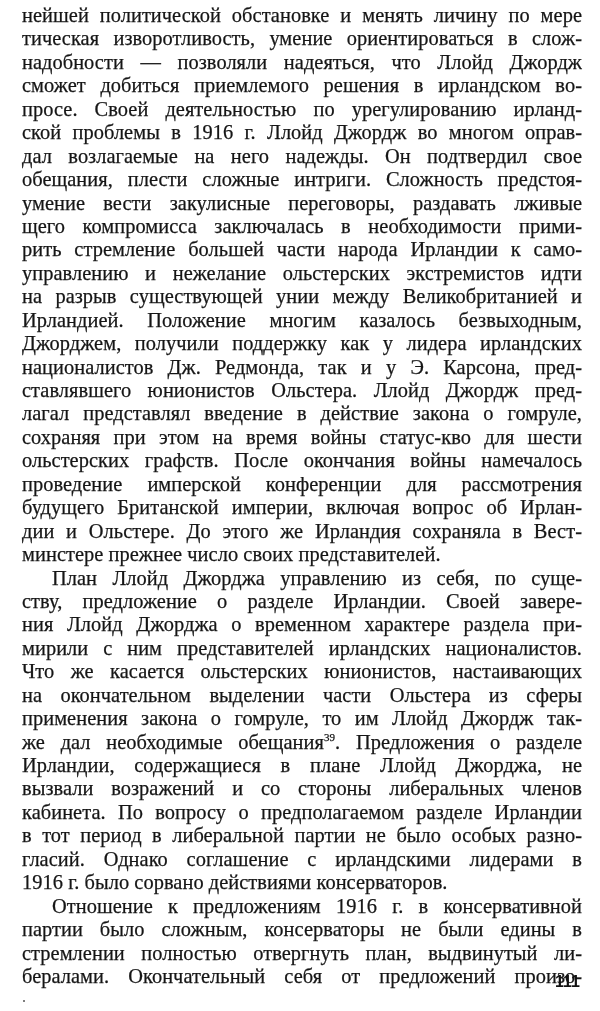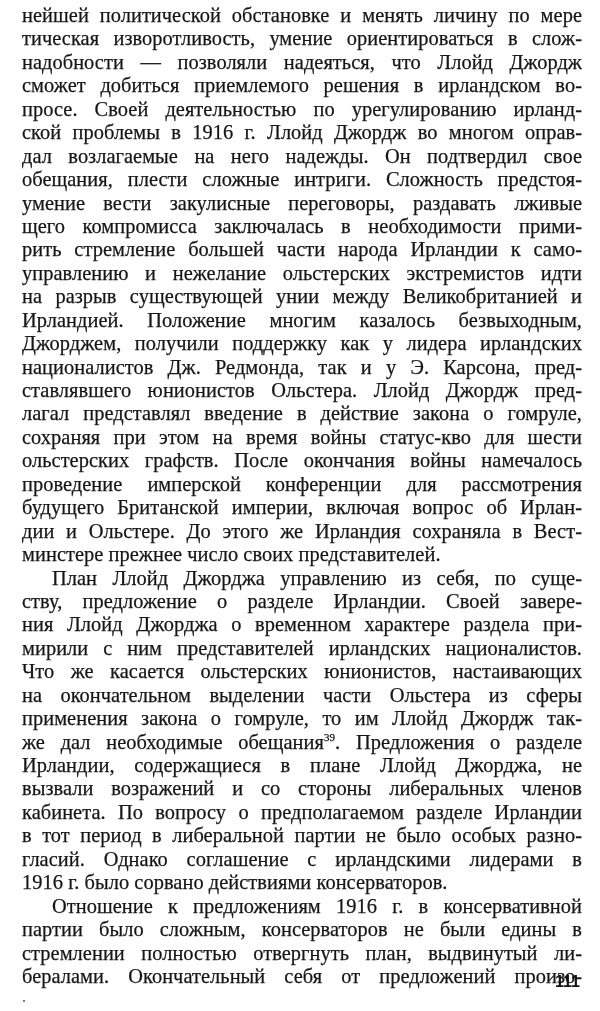--- a/index.html
+++ b/index.html
@@ -98,20 +98,20 @@
   <div class="line">на окончательном выделении части Ольстера из сферы</div>
   <div class="line">применения закона о гомруле, то им Ллойд Джордж так-</div>
   <div class="line"><span>же дал необходимые обещания</span><sup class="fn">39</sup><span>. Предложения о разделе</span></div>
   <div class="line">Ирландии, содержащиеся в плане Ллойд Джорджа, не</div>
   <div class="line">вызвали возражений и со стороны либеральных членов</div>
   <div class="line">кабинета. По вопросу о предполагаемом разделе Ирландии</div>
   <div class="line">в тот период в либеральной партии не было особых разно-</div>
   <div class="line">гласий. Однако соглашение с ирландскими лидерами в</div>
   <div class="line last">1916 г. было сорвано действиями консерваторов.</div>
   <div class="line indent">Отношение к предложениям 1916 г. в консервативной</div>
-  <div class="line">партии было сложным, консерваторов не были едины в</div>
+  <div class="line">партии было сложным, консерваторы не были едины в</div>
   <div class="line">стремлении полностью отвергнуть план, выдвинутый ли-</div>
   <div class="line">бералами. Окончательный себя от предложений произо-</div>
 
 </div>
 
 <div class="page-number">111</div>
 <div class="speck"></div>
 
 </body></html>

